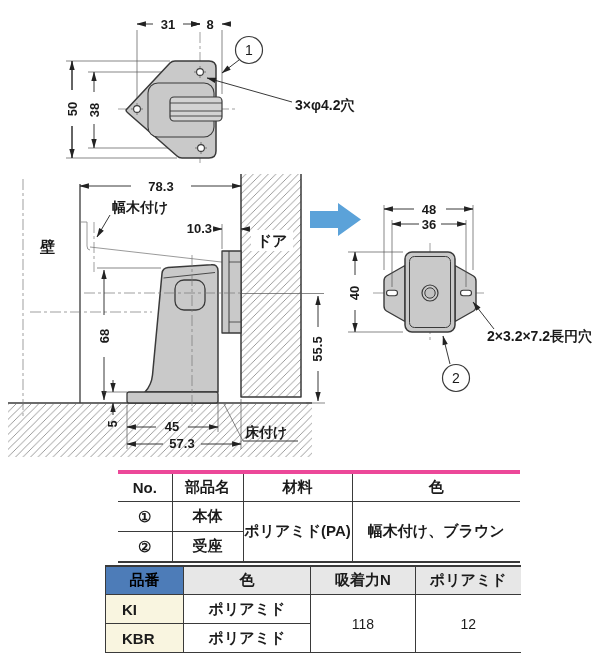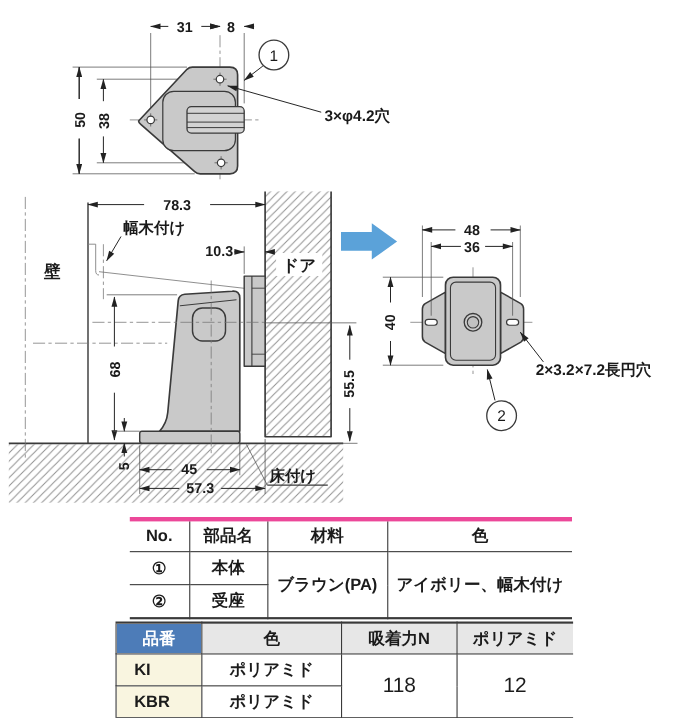--- a/index.html
+++ b/index.html
@@ -29,24 +29,24 @@
   td,th{padding:0;overflow:hidden;white-space:nowrap;}
   #parts-table{left:118px;top:470px;border-top:4px solid #ec4899;border-bottom:2.2px solid #3a3a3a;}
   #parts-table th{height:27px;border-bottom:1.4px solid #3a3a3a;}
   #parts-table td{height:29px;}
   #spec-table{left:105px;top:565px;border-top:2px solid #3a3a3a;border-bottom:2.6px solid #3a3a3a;}
   #spec-table th{height:27px;border-bottom:1.4px solid #3a3a3a;}
   #spec-table td{height:28px;}
   .vr{border-right:1.4px solid #3a3a3a;}
   .lb{border-left:1.4px solid #3a3a3a;}
   .rb{border-bottom:1.4px solid #3a3a3a;}
-  .hdr-blue{background:#4d7cb8;color:#ffffff;}
+  .hdr-blue{background:#4d7cb8;color:#000000;}
   .hdr-gray{background:#e7e7e7;}
   .cell-cream{background:#f9f5e0;text-align:left;padding-left:16px;}
-  .force{font-size:19px;font-weight:normal;}
+  .force{font-size:14px;font-weight:normal;}
 </style>
 </head>
 <body>
 
 <div id="page">
 
 <svg id="drawing" width="616" height="468" viewBox="0 0 616 468" xmlns="http://www.w3.org/2000/svg">
   <defs>
     <marker id="arw" viewBox="0 0 10 6" markerWidth="11" markerHeight="6.6" refX="9.5" refY="3" orient="auto-start-reverse">
       <path d="M0.5,0.3 L10,3 L0.5,5.7 Z" fill="#222"></path>
@@ -242,22 +242,22 @@
       <th class="vr">No.</th>
       <th class="vr">部品名</th>
       <th class="vr">材料</th>
       <th>色</th>
     </tr>
   </thead>
   <tbody>
     <tr>
       <td class="vr rb">①</td>
       <td class="vr rb">本体</td>
-      <td class="vr" rowspan="2">ブラウン(PA)</td>
-      <td rowspan="2">アイボリー、幅木付け</td>
+      <td class="vr" rowspan="2">ポリアミド(PA)</td>
+      <td rowspan="2">幅木付け、ブラウン</td>
     </tr>
     <tr>
       <td class="vr">②</td>
       <td class="vr">受座</td>
     </tr>
   </tbody>
 </table>
 
 <table id="spec-table">
   <colgroup>

